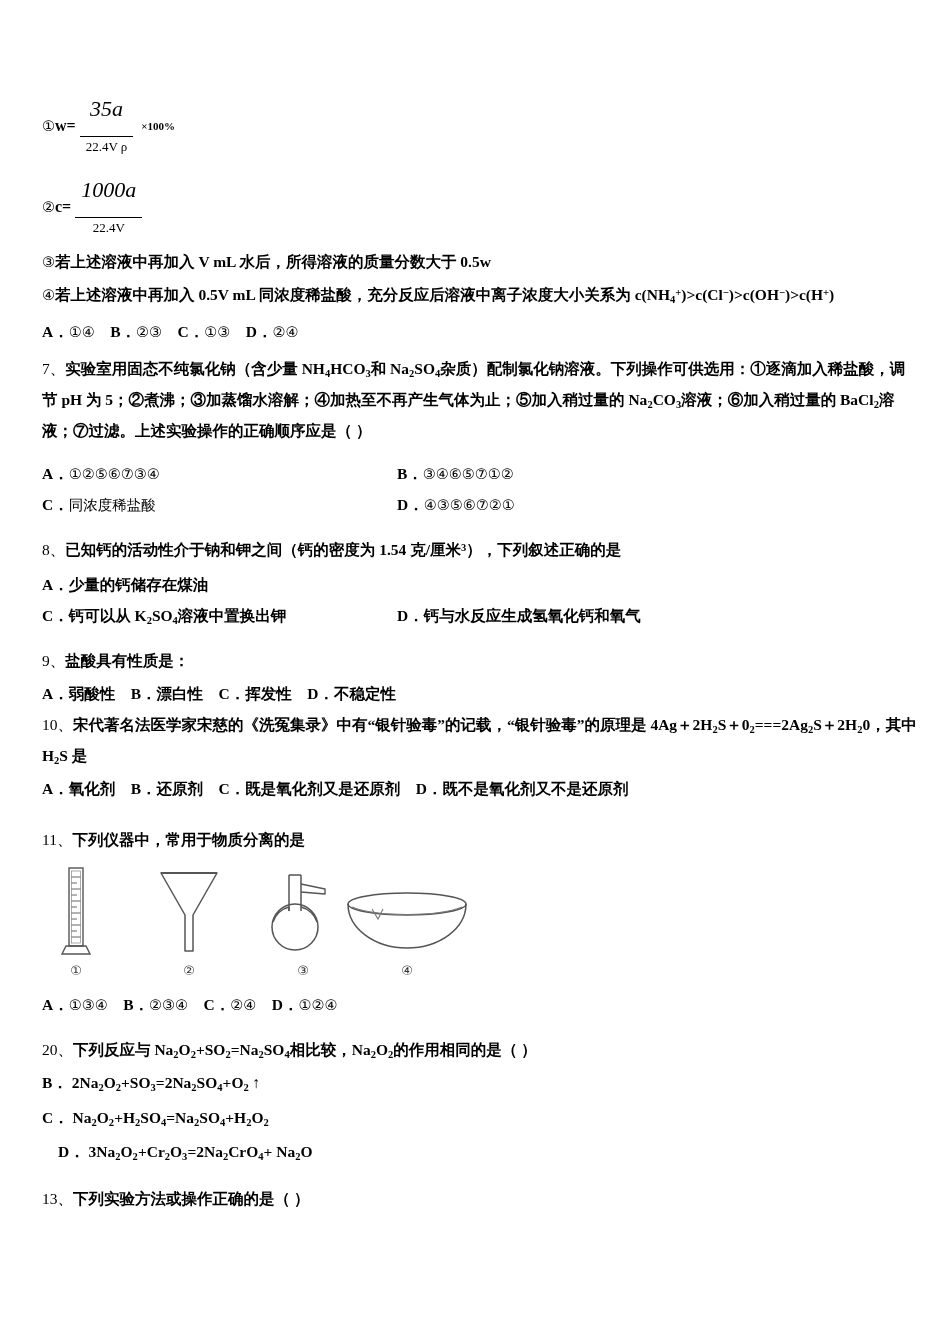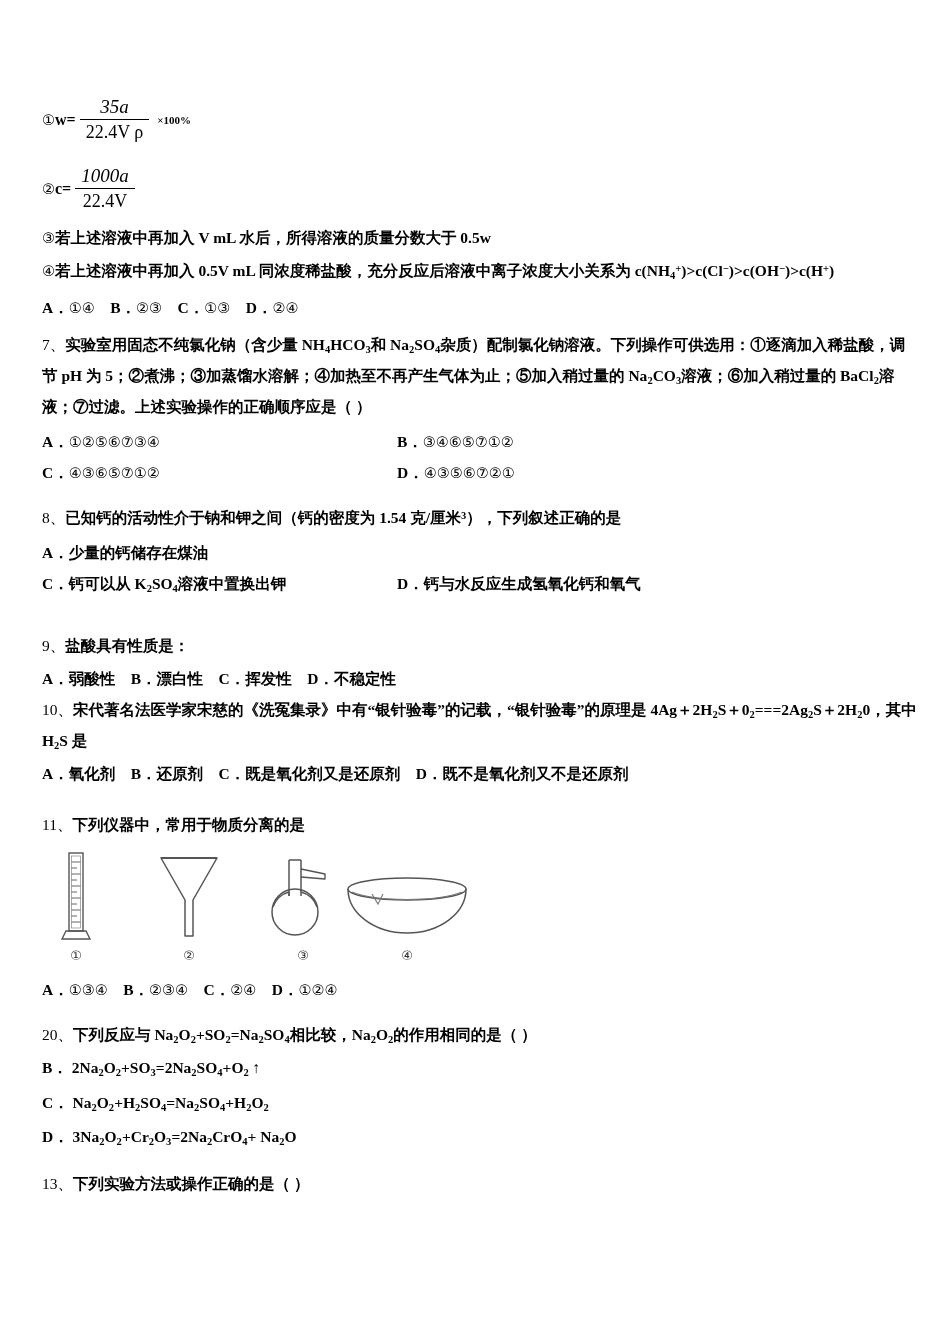--- a/index.html
+++ b/index.html
@@ -77,28 +77,28 @@
   .frac {
     display: inline-flex;
     flex-direction: column;
     text-align: center;
     vertical-align: middle;
     margin: 0 4px;
     font-weight: normal;
     font-style: normal;
   }
   .frac .num {
-    padding: 0 6px 1px 6px;
+    padding: 0 6px 14px 6px;
     border-bottom: 1.4px solid #000;
-    font-size: 19px;
+    font-size: 22px;
     font-family: "Liberation Serif", serif;
   }
   .frac .den {
     padding: 2px 6px 0 6px;
-    font-size: 18px;
+    font-size: 13px;
     font-family: "Liberation Serif", serif;
   }
   .ital { font-style: italic; }
   .tail { margin-left: 4px; font-weight: bold; font-size: 11px; }
 
   
   .figure {
     position: relative;
     height: 118px;
     margin: 10px 0 4px 0;
@@ -146,40 +146,40 @@
   </div>
 
   <p class="qline"><span class="circ">③</span><span>若上述溶液中再加入 V mL 水后，所得溶液的质量分数大于 0.5w</span></p>
 
   <p class="qline"><span class="circ">④</span><span>若上述溶液中再加入 0.5V mL 同浓度稀盐酸，充分反应后溶液中离子浓度大小关系为 c(NH</span><sub>4</sub><sup>+</sup><span>)&gt;c(Cl</span><sup>−</sup><span>)&gt;c(OH</span><sup>−</sup><span>)&gt;c(H</span><sup>+</sup><span>)</span></p>
 
   <p class="opts-row" style="margin-top:6px;"><span class="optlabel">A．</span><span class="circ">①④</span><span class="sp">　</span><span class="optlabel">B．</span><span class="circ">②③</span><span class="sp">　</span><span class="optlabel">C．</span><span class="circ">①③</span><span class="sp">　</span><span class="optlabel">D．</span><span class="circ">②④</span></p>
 
   <p class="qline" style="margin-top:6px;"><span class="qnum">7、</span><span>实验室用固态不纯氯化钠（含少量 NH</span><sub>4</sub><span>HCO</span><sub>3</sub><span>和 Na</span><sub>2</sub><span>SO</span><sub>4</sub><span>杂质）配制氯化钠溶液。下列操作可供选用：①逐滴加入稀盐酸，调节 pH 为 5；②煮沸；③加蒸馏水溶解；④加热至不再产生气体为止；⑤加入稍过量的 Na</span><sub>2</sub><span>CO</span><sub>3</sub><span>溶液；⑥加入稍过量的 BaCl</span><sub>2</sub><span>溶液；⑦过滤。上述实验操作的正确顺序应是（ ）</span></p>
 
-  <div class="opts-two" style="margin-top:4px;align-items:center;">
+  <div class="opts-two" style="margin-top:12px;align-items:center;">
     <span><span class="optlabel">A．</span><span class="circ">①②⑤⑥⑦③④</span></span>
     <span><span class="optlabel">B．</span><span class="circ">③④⑥⑤⑦①②</span></span>
   </div>
   <div class="opts-two">
-    <span><span class="optlabel">C．</span><span class="circ">④③⑥⑤⑦①②</span></span>
+    <span><span class="optlabel">C．</span><span class="circ">同浓度稀盐酸</span></span>
     <span><span class="optlabel">D．</span><span class="circ">④③⑤⑥⑦②①</span></span>
   </div>
 
   <p class="qline" style="margin-top:14px;"><span class="qnum">8、</span><span>已知钙的活动性介于钠和钾之间（钙的密度为 1.54 克/厘米</span><sup>3</sup><span>），下列叙述正确的是</span></p>
 
   <div class="opts-two" style="margin-top:4px;">
     <span><span class="optlabel">A．</span><span>少量的钙储存在煤油</span></span>
   </div>
   <div class="opts-two">
     <span><span class="optlabel">C．</span><span>钙可以从 K</span><sub>2</sub><span>SO</span><sub>4</sub><span>溶液中置换出钾</span></span>
     <span><span class="optlabel">D．</span><span>钙与水反应生成氢氧化钙和氧气</span></span>
   </div>
 
-  <p class="qline" style="margin-top:31px;"><span class="qnum">9、</span><span>盐酸具有性质是：</span></p>
+  <p class="qline" style="margin-top:14px;"><span class="qnum">9、</span><span>盐酸具有性质是：</span></p>
   <p class="opts-row"><span class="optlabel">A．</span><span>弱酸性</span><span class="sp">　</span><span class="optlabel">B．</span><span>漂白性</span><span class="sp">　</span><span class="optlabel">C．</span><span>挥发性</span><span class="sp">　</span><span class="optlabel">D．</span><span>不稳定性</span></p>
 
   <p class="qline" style=""><span class="qnum">10、</span><span>宋代著名法医学家宋慈的《洗冤集录》中有“银针验毒”的记载，“银针验毒”的原理是 4Ag＋2H</span><sub>2</sub><span>S＋0</span><sub>2</sub><span>===2Ag</span><sub>2</sub><span>S＋2H</span><sub>2</sub><span>0，其中 H</span><sub>2</sub><span>S 是</span></p>
 
   <p class="opts-row"><span class="optlabel">A．</span><span>氧化剂</span><span class="sp">　</span><span class="optlabel">B．</span><span>还原剂</span><span class="sp">　</span><span class="optlabel">C．</span><span>既是氧化剂又是还原剂</span><span class="sp">　</span><span class="optlabel">D．</span><span>既不是氧化剂又不是还原剂</span></p>
 
   <p class="qline" style="margin-top:20px;"><span class="qnum">11、</span><span>下列仪器中，常用于物质分离的是</span></p>
 
   <div class="figure">
 
@@ -238,18 +238,18 @@
       <div class="cap">④</div>
     </div>
   </div>
 
   <p class="opts-row" style="margin-top:6px;"><span class="optlabel">A．</span><span class="circ">①③④</span><span class="sp">　</span><span class="optlabel">B．</span><span class="circ">②③④</span><span class="sp">　</span><span class="optlabel">C．</span><span class="circ">②④</span><span class="sp">　</span><span class="optlabel">D．</span><span class="circ">①②④</span></p>
 
   <p class="qline" style="margin-top:14px;"><span class="qnum">20、</span><span>下列反应与 Na</span><sub>2</sub><span>O</span><sub>2</sub><span>+SO</span><sub>2</sub><span>=Na</span><sub>2</sub><span>SO</span><sub>4</sub><span>相比较，Na</span><sub>2</sub><span>O</span><sub>2</sub><span>的作用相同的是（  ）</span></p>
 
   <p class="qline" style="line-height:2.1;"><span class="optlabel">B．</span><span class="sp"> </span><span class="eqn">2Na<sub>2</sub>O<sub>2</sub>+SO<sub>3</sub>=2Na<sub>2</sub>SO<sub>4</sub>+O<sub>2</sub> ↑</span></p>
   <p class="qline" style="line-height:2.1;"><span class="optlabel">C．</span><span class="sp"> </span><span class="eqn">Na<sub>2</sub>O<sub>2</sub>+H<sub>2</sub>SO<sub>4</sub>=Na<sub>2</sub>SO<sub>4</sub>+H<sub>2</sub>O<sub>2</sub></span></p>
-  <p class="qline" style="line-height:2.1;"><span class="optlabel">D．</span><span class="sp"> </span><span class="eqn">3Na<sub>2</sub>O<sub>2</sub>+Cr<sub>2</sub>O<sub>3</sub>=2Na<sub>2</sub>CrO<sub>4</sub>+ Na<sub>2</sub>O</span></p>
+  <p class="qline" style="line-height:2.1;margin-left:16px;"><span class="optlabel">D．</span><span class="sp"> </span><span class="eqn">3Na<sub>2</sub>O<sub>2</sub>+Cr<sub>2</sub>O<sub>3</sub>=2Na<sub>2</sub>CrO<sub>4</sub>+ Na<sub>2</sub>O</span></p>
 
   <p class="qline" style="margin-top:14px;"><span class="qnum">13、</span><span>下列实验方法或操作正确的是（  ）</span></p>
 
  </div>
 </div>
 
 </body></html>

